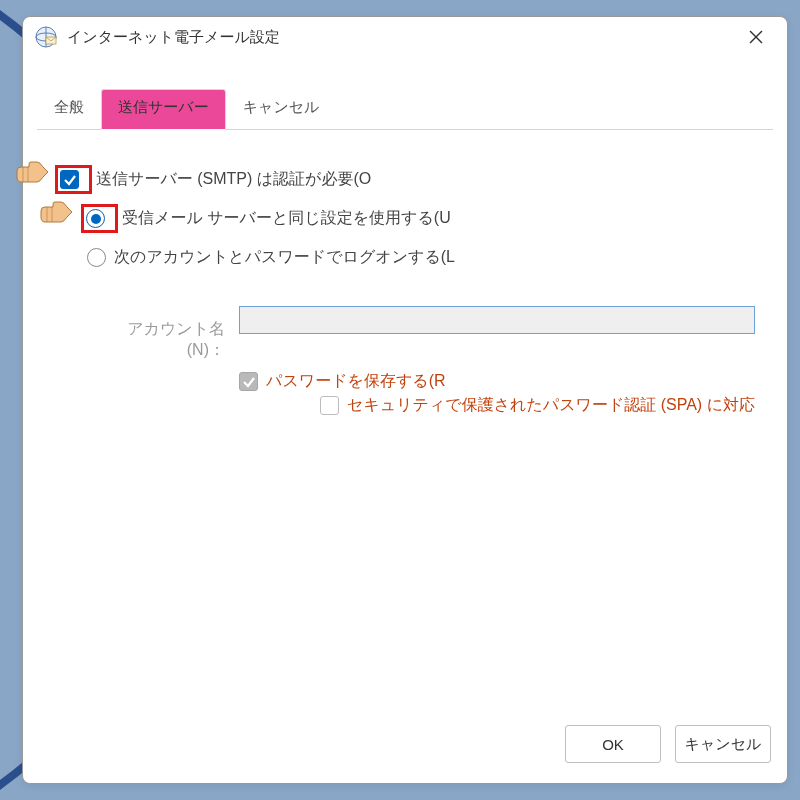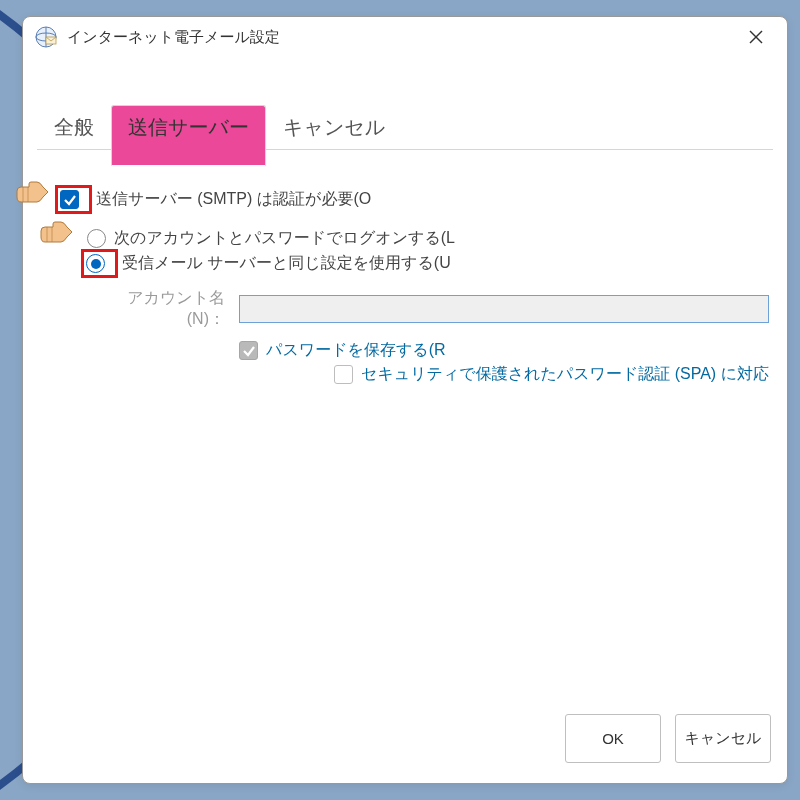--- a/index.html
+++ b/index.html
@@ -59,44 +59,44 @@
     justify-content: center;
     border-radius: 4px;
   }
   .close-btn svg line { stroke: #333; stroke-width: 1.4; }
   .tabs {
     display: flex;
     margin: 10px 14px 0 14px;
     border-bottom: 1px solid #d6d6d6;
   }
   .tab {
-    padding: 8px 16px 24px 16px;
-    font-size: 20px;
+    padding: 8px 16px 12px 16px;
+    font-size: 15px;
     color: #555;
     position: relative;
-    top: 17px;
+    top: 1px;
     border: 1px solid transparent;
     border-bottom: none;
   }
   .tab.active {
     background: #ec4899;
     border-color: #d6d6d6;
     border-bottom: 1px solid #fff;
     color: #333;
     border-top-left-radius: 3px;
     border-top-right-radius: 3px;
   }
   .content {
     flex: 1;
-    padding: 14px 18px 0 14px;
+    padding: 14px 32px 0 14px;
     position: relative;
   }
   .row { display: flex; align-items: center; }
   .lbl { font-size: 16px; color: #444; }
-  .lbl.disabled { color: #0369a1; }
+  .lbl.disabled { color: #c2410c; }
   .checkbox {
     width: 19px; height: 19px;
     border: 1.2px solid #888;
     border-radius: 3px;
     display: inline-flex;
     align-items: center;
     justify-content: center;
     margin-right: 8px;
     background: #fff;
     flex: none;
@@ -122,37 +122,37 @@
     border: 3px solid #e01a1a;
     padding: 2px;
     display: inline-flex;
     align-items: center;
     justify-content: center;
     flex:none;
   }
   .hand { position: absolute; left: -8px; }
   .subblock { margin-left: 28px; }
   .formrow { display:flex; align-items:center; margin-top:10px; margin-left:30px;}
-  .formlabel { width: 130px; text-align:right; margin-right:14px; color:#9a9a9a; font-size:16px;}
+  .formlabel { width: 130px; text-align:right; margin-right:14px; color:#9a9a9a; font-size:16px;margin-top:41px;}
   .textinput {
     flex:1;
     height: 28px;
     border: 1px solid #6da2d8;
     background: #efefef;
   }
   .formrow.save { margin-left: 174px; margin-top:10px; }
   .footer {
     display:flex;
     justify-content:flex-end;
     padding: 14px 16px 20px 0;
     gap: 14px;
   }
   .btn {
     min-width: 96px;
-    height: 49px;
+    height: 38px;
     border:1px solid #bfbfbf;
     background:#fff;
     border-radius:3px;
     display:flex;
     align-items:center;
     justify-content:center;
     font-size:15px;
     color:#333;
   }
 </style>
@@ -210,30 +210,30 @@
         <span class="checkbox checked">
           <svg width="14" height="14" viewBox="0 0 14 14">
               <polyline points="2,7 6,11 12,3"></polyline>
             </svg>
         </span>
       </span>
       <span class="lbl" style="margin-left:4px;">送信サーバー (SMTP) は認証が必要(O</span>
     </div>
 
     <div class="subblock" style="margin-top:10px;">
+      <div class="row" style="margin-left:16px;">
+        <span class="hl">
+          <span class="radio selected"></span>
+        </span>
+        <span class="lbl" style="margin-left:4px;">受信メール サーバーと同じ設定を使用する(U</span>
+      </div>
+
       <div class="row" style="margin-left:22px; margin-top:14px;">
         <span class="radio"></span>
         <span class="lbl">次のアカウントとパスワードでログオンする(L</span>
-      </div>
-
-      <div class="row" style="margin-left:16px;">
-        <span class="hl">
-          <span class="radio selected"></span>
-        </span>
-        <span class="lbl" style="margin-left:4px;">受信メール サーバーと同じ設定を使用する(U</span>
       </div>
 
       <div class="formrow">
         <span class="formlabel">アカウント名(N)：</span>
         <div class="textinput"></div>
       </div>
       <div class="formrow save">
         <span class="checkbox disabled">
           <svg width="14" height="14" viewBox="0 0 14 14">
               <polyline points="2,7 6,11 12,3"></polyline>

